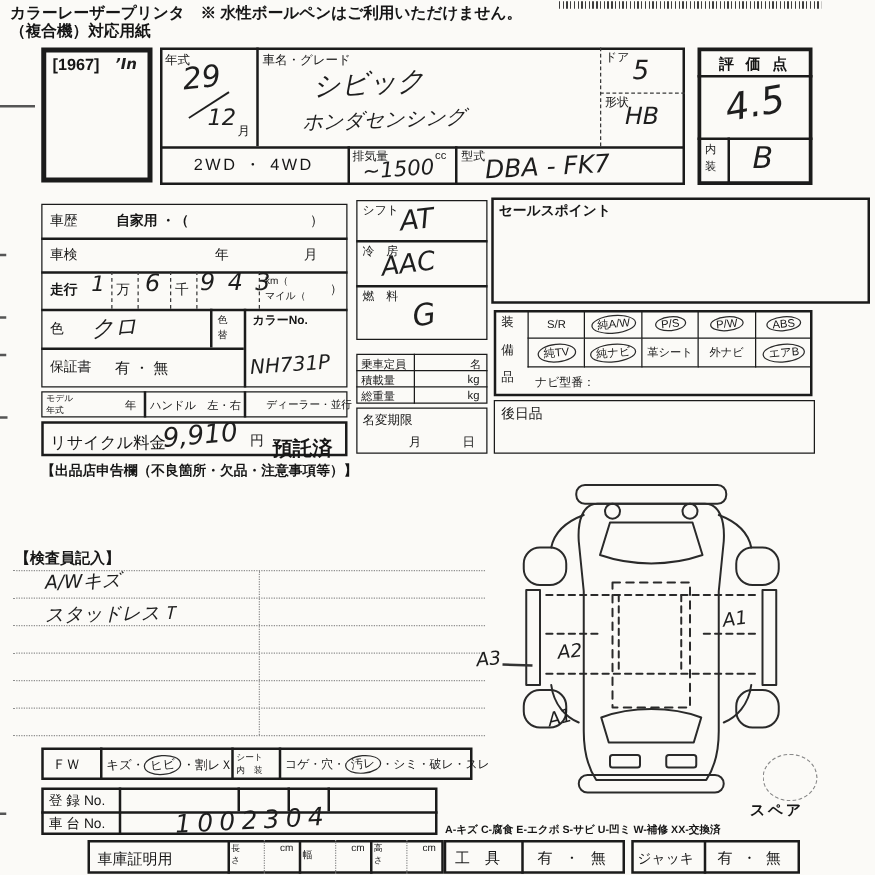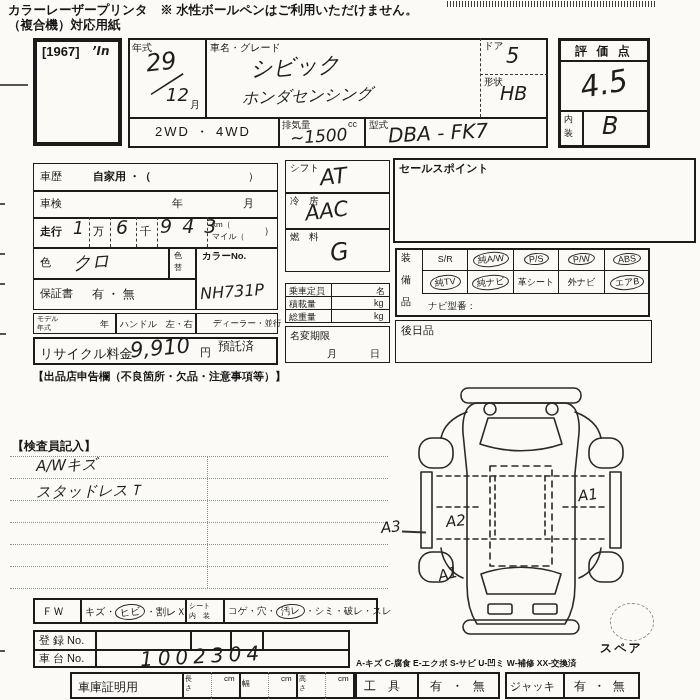--- a/index.html
+++ b/index.html
@@ -123,21 +123,21 @@
   <div class="s" style="left:37px;top:314px;font-size:7px;">モデル</div>
   <div class="s" style="left:37px;top:323px;font-size:7px;">年式</div>
   <div class="s" style="left:100px;top:318px;font-size:9px;">年</div>
   <div class="s" style="left:120px;top:318px;font-size:9px;">ハンドル　左・右</div>
   <div class="s" style="left:200px;top:318px;font-size:8.5px;margin-left:13px;">ディーラー・並行</div>
 
   <div class="bx b2" style="left:33px;top:337px;width:245px;height:28px;"></div>
   <div class="s" style="left:40px;top:345px;font-size:13px;">リサイクル料金</div>
   <div class="s hw" style="left:130px;top:336px;font-size:21px;transform:rotate(-5deg);">9,910</div>
   <div class="s" style="left:200px;top:345px;font-size:11px;">円</div>
-  <div class="s" style="left:218px;top:338px;font-size:12px;font-weight:normal;">預託済</div>
+  <div class="s" style="left:218px;top:349px;font-size:16px;font-weight:bold;">預託済</div>
 
   <div class="s" style="left:33px;top:369px;font-size:11px;font-weight:bold;">【出品店申告欄（不良箇所・欠品・注意事項等）】</div>
 
   <div class="bx" style="left:285px;top:160px;width:105px;height:112px;"></div>
   <div class="ln" style="left:285px;top:192px;width:105px;height:1.6px;"></div>
   <div class="ln" style="left:285px;top:228px;width:105px;height:1.6px;"></div>
   <div class="s" style="left:290px;top:162px;font-size:9.5px;">シフト</div>
   <div class="s hw" style="left:320px;top:164px;font-size:22px;transform:rotate(-6deg);">AT</div>
   <div class="s" style="left:290px;top:195px;font-size:9.5px;">冷　房</div>
   <div class="s hw" style="left:305px;top:199px;font-size:21px;transform:rotate(-7deg);">AAC</div>

